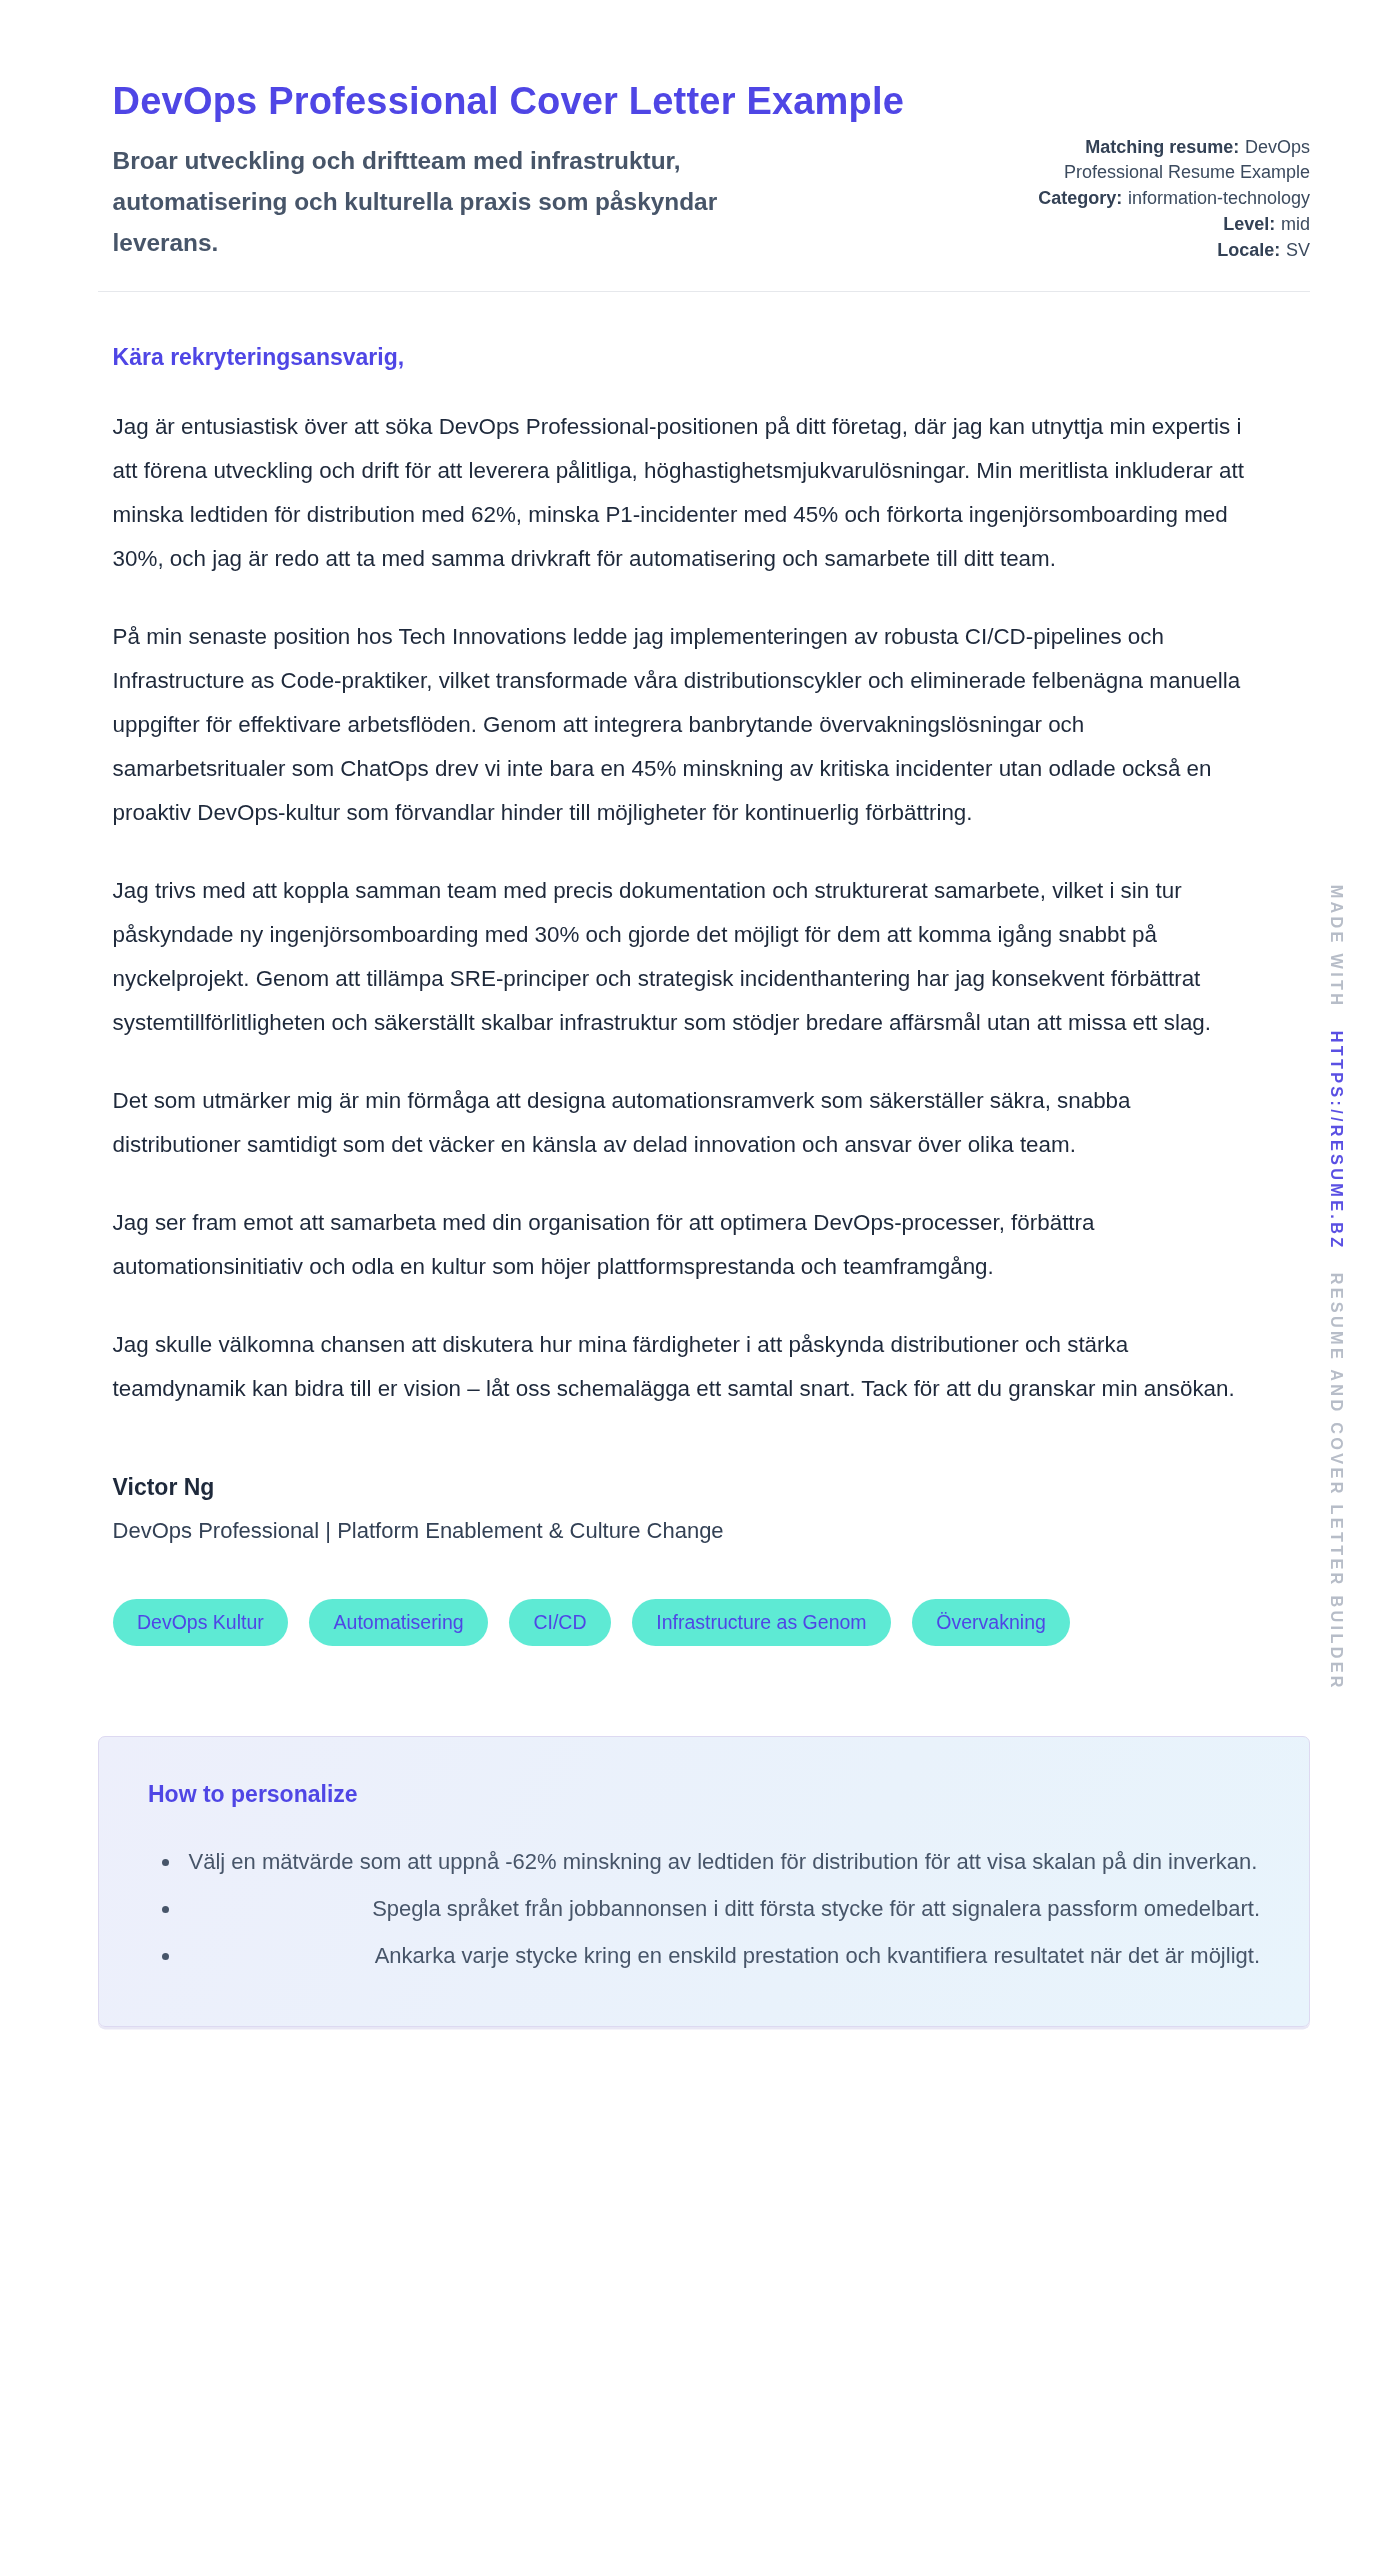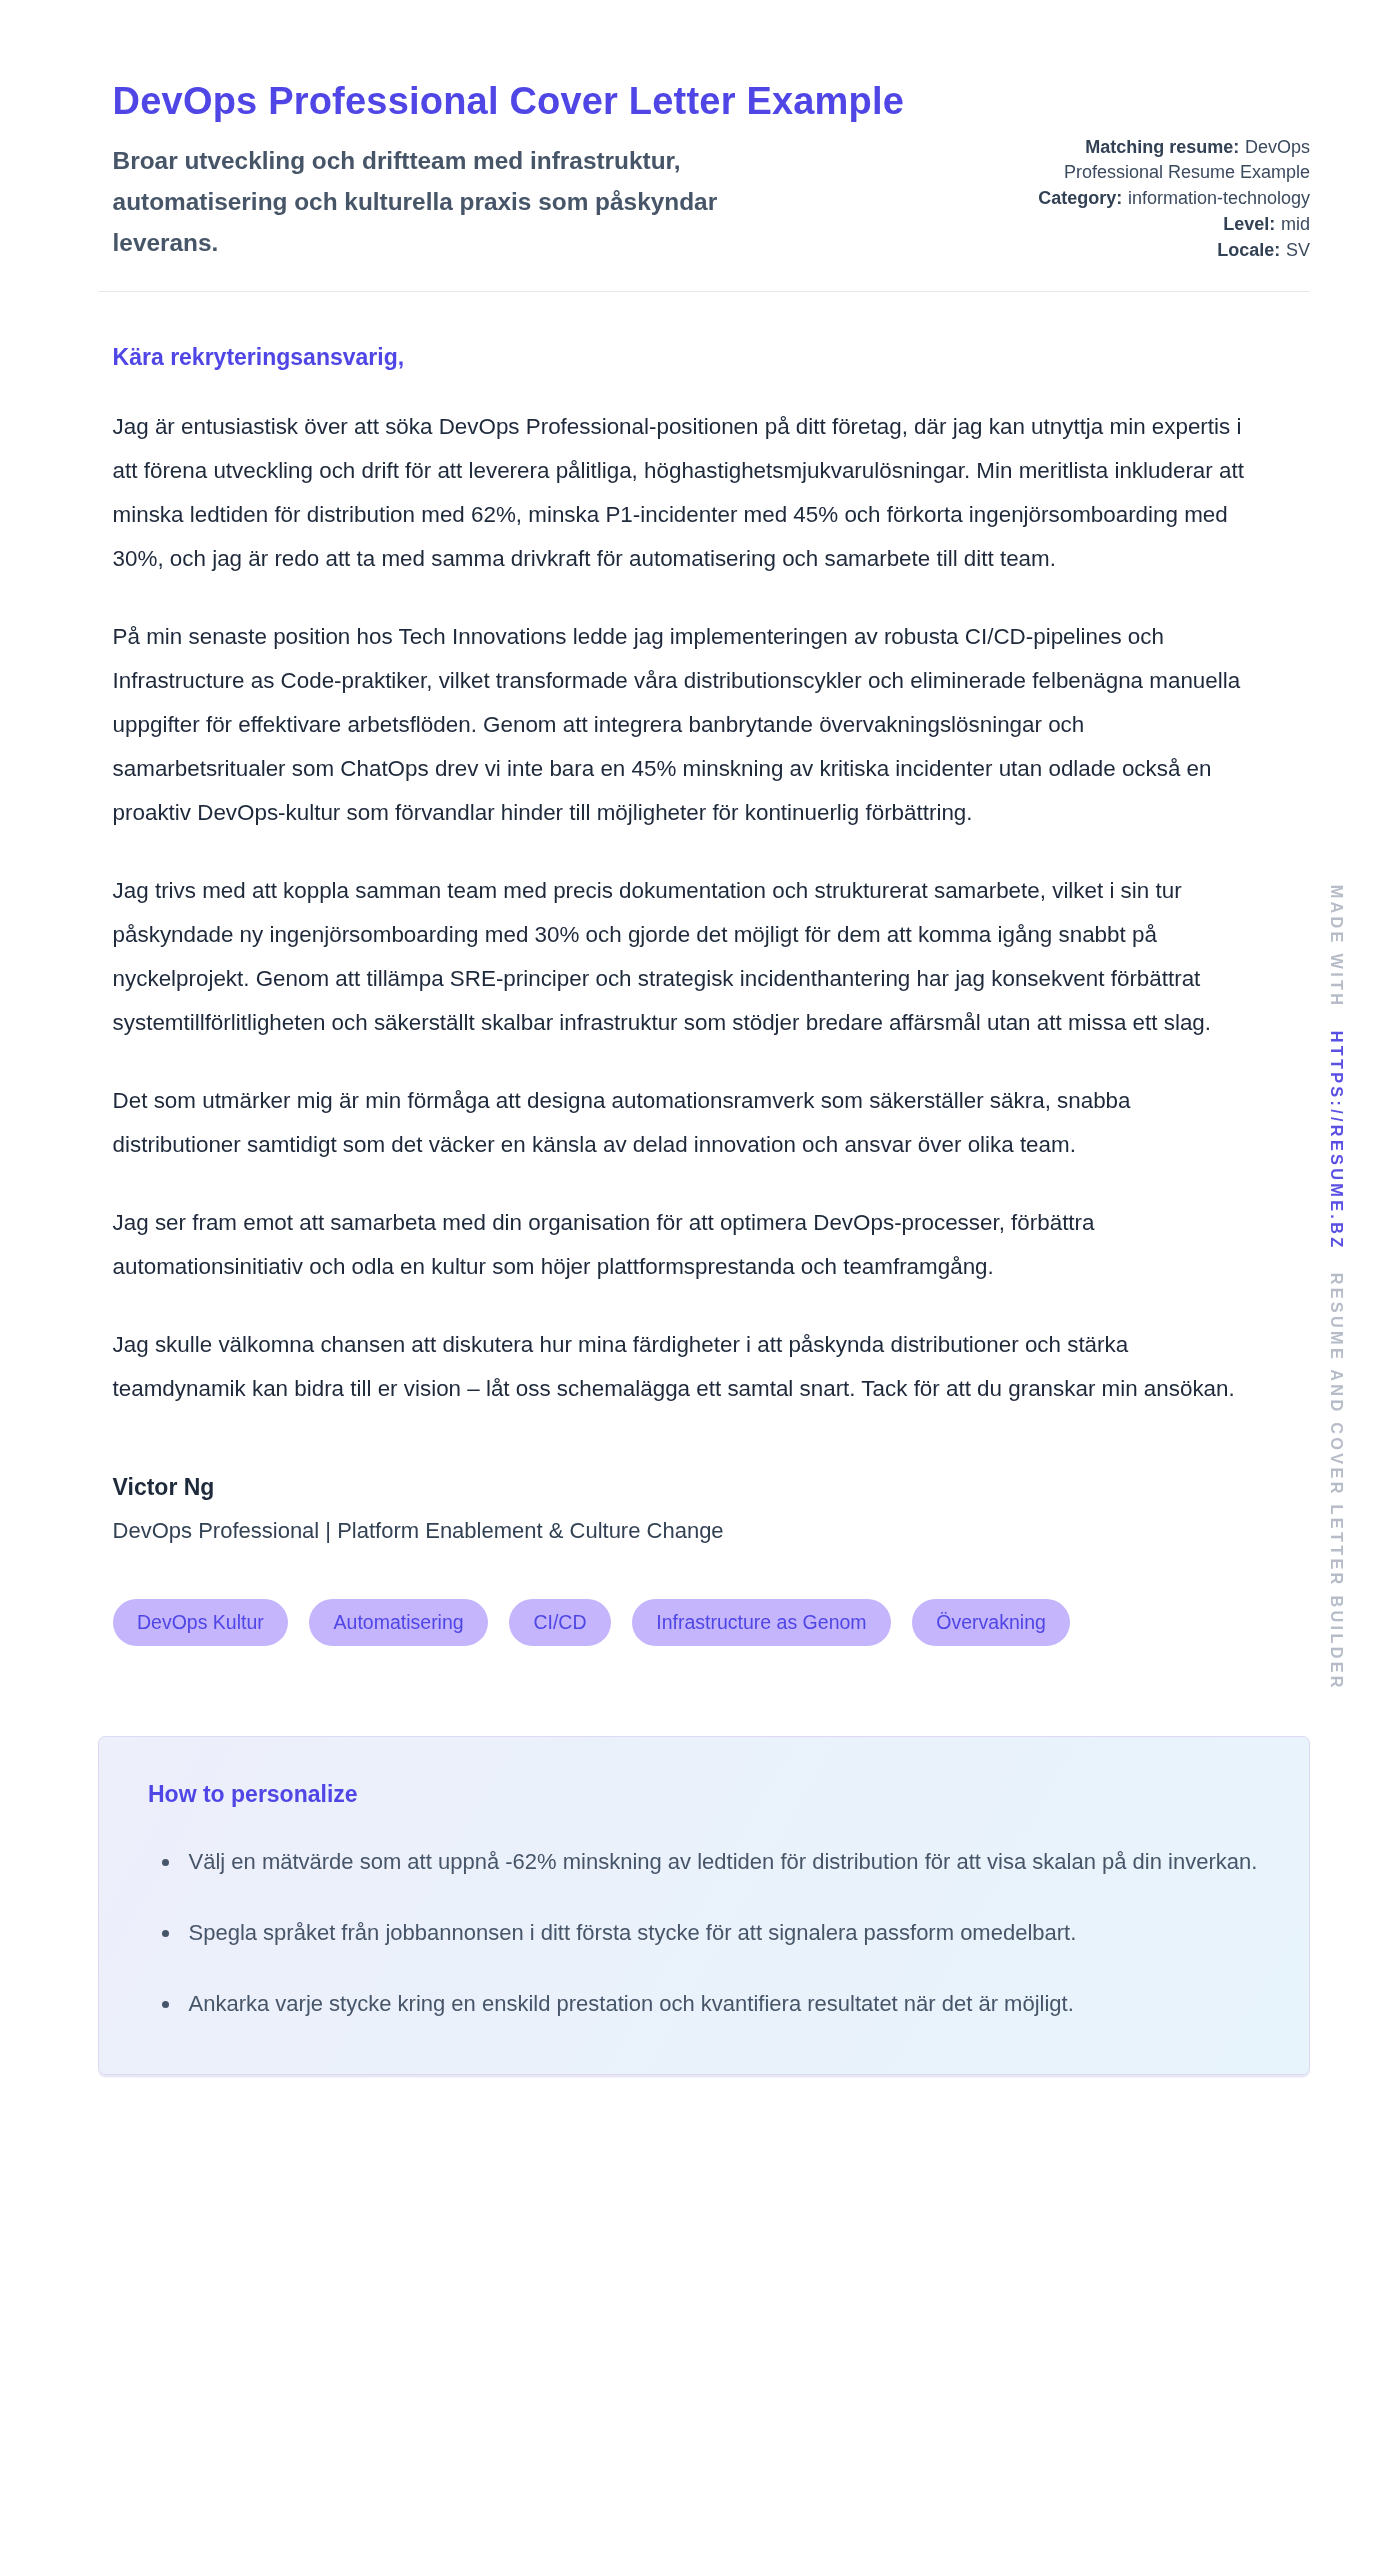--- a/index.html
+++ b/index.html
@@ -88,21 +88,21 @@
   }
   
   .tags {
     margin-top: 55px;
     padding-left: 14.6px;
     display: flex;
     flex-wrap: wrap;
     gap: 21px;
   }
   .tag-pill {
-    background: #c4b5fd;
+    background: #5eead4;
     color: #4f46e5;
     font-size: 19.5px;
     font-weight: 400;
     padding: 12.2px 24.4px;
     border-radius: 813px;
     white-space: nowrap;
   }
   
   .tips-box {
     margin-top: 90px;
@@ -123,21 +123,21 @@
     list-style: disc outside;
     color: #334155;
   }
   .tips-list li {
     font-size: 22px;
     line-height: 41px;
     color: #475569;
     padding-left: 6.5px;
     max-width: 1090px;
   }
-  .tips-list li + li { margin-top: 30px; }
+  .tips-list li + li { margin-top: 6px; text-align: right; }
   
   .watermark {
     position: absolute;
     right: 37px;
     top: 50%;
     transform: translateY(-50%);
     writing-mode: vertical-rl;
     font-size: 16.3px;
     font-weight: 700;
     letter-spacing: 3.3px;

